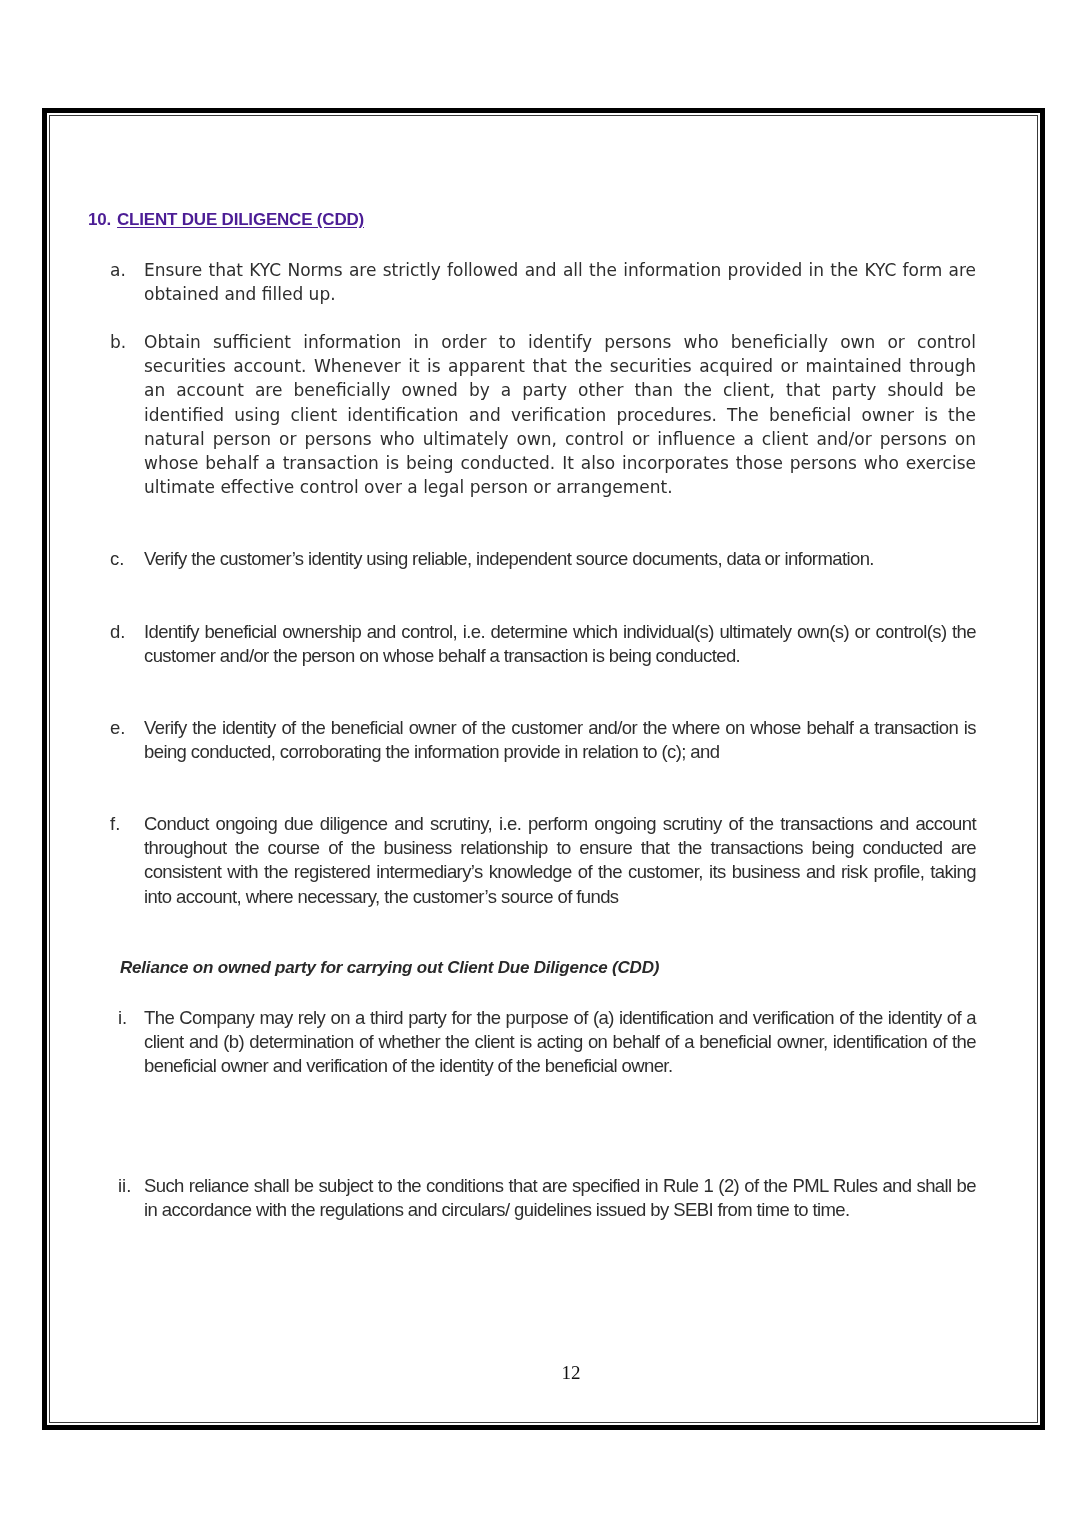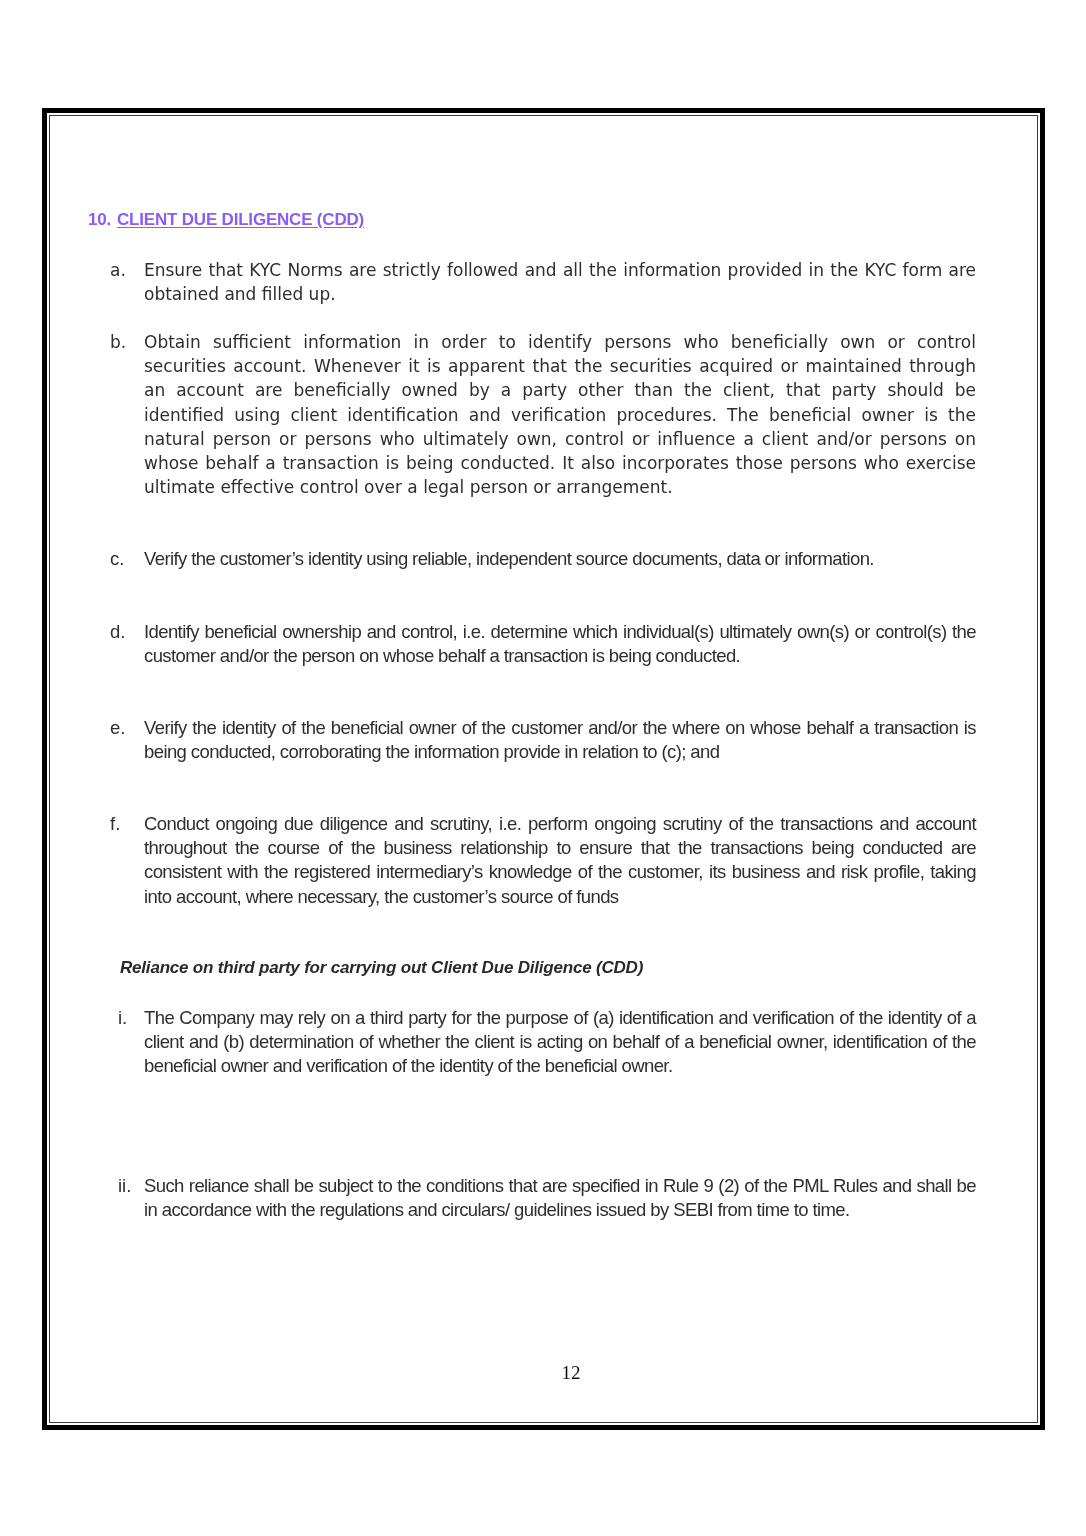--- a/index.html
+++ b/index.html
@@ -12,21 +12,21 @@
     position: absolute; left: 2px; top: 2px; right: 2px; bottom: 2px;
     border: 1.5px solid #3a3a3a;
   }
   .content {
     position: absolute; left: 0; top: 0; width: 1086px;
     font-family: "DejaVu Sans", sans-serif; color: #2b2b2b;
   }
   .heading {
     position: absolute; left: 88px; top: 210px;
     font-family: "Liberation Sans", sans-serif; font-weight: bold;
-    font-size: 17px; color: #8b5cf6; letter-spacing: -0.2px;
+    font-size: 17px; color: #4c1d95; letter-spacing: -0.2px;
   }
   .heading .num { margin-right: 6px; }
   .heading .title { text-decoration: underline; text-underline-offset: 2px; }
   .item {
     position: absolute; left: 110px; width: 866px;
     font-family: "DejaVu Sans", sans-serif; font-size: 17px; line-height: 24.2px;
     color: #2e2e2e;
   }
   .item .marker { position: absolute; left: 0; top: 0; width: 34px; }
   .item .text { margin-left: 34px; text-align: justify; display: block; }
@@ -78,26 +78,26 @@
   <div class="item narrow" style="top:716px;">
     <span class="marker">e.</span>
     <span class="text">Verify the identity of the beneficial owner of the customer and/or the where on whose behalf a transaction is being conducted, corroborating the information provide in relation to (c); and</span>
   </div>
 
   <div class="item narrow" style="top:812px;">
     <span class="marker">f.</span>
     <span class="text">Conduct ongoing due diligence and scrutiny, i.e. perform ongoing scrutiny of the transactions and account throughout the course of the business relationship to ensure that the transactions being conducted are consistent with the registered intermediary’s knowledge of the customer, its business and risk profile, taking into account, where necessary, the customer’s source of funds</span>
   </div>
 
-  <div class="subheading">Reliance on third party for carrying out Client Due Diligence (CDD)</div>
+  <div class="subheading">Reliance on owned party for carrying out Client Due Diligence (CDD)</div>
 
   <div class="item narrow roman" style="top:1006px;">
     <span class="marker">i.</span>
     <span class="text">The Company may rely on a third party for the purpose of (a) identification and verification of the identity of a client and (b) determination of whether the client is acting on behalf of a beneficial owner, identification of the beneficial owner and verification of the identity of the beneficial owner.</span>
   </div>
 
   <div class="item narrow roman" style="top:1126px;margin-top:48px;">
     <span class="marker">ii.</span>
-    <span class="text">Such reliance shall be subject to the conditions that are specified in Rule 9 (2) of the PML Rules and shall be in accordance with the regulations and circulars/ guidelines issued by SEBI from time to time.</span>
+    <span class="text">Such reliance shall be subject to the conditions that are specified in Rule 1 (2) of the PML Rules and shall be in accordance with the regulations and circulars/ guidelines issued by SEBI from time to time.</span>
   </div>
 
   <div class="page-number">12</div>
 </div>
 
 </body></html>

